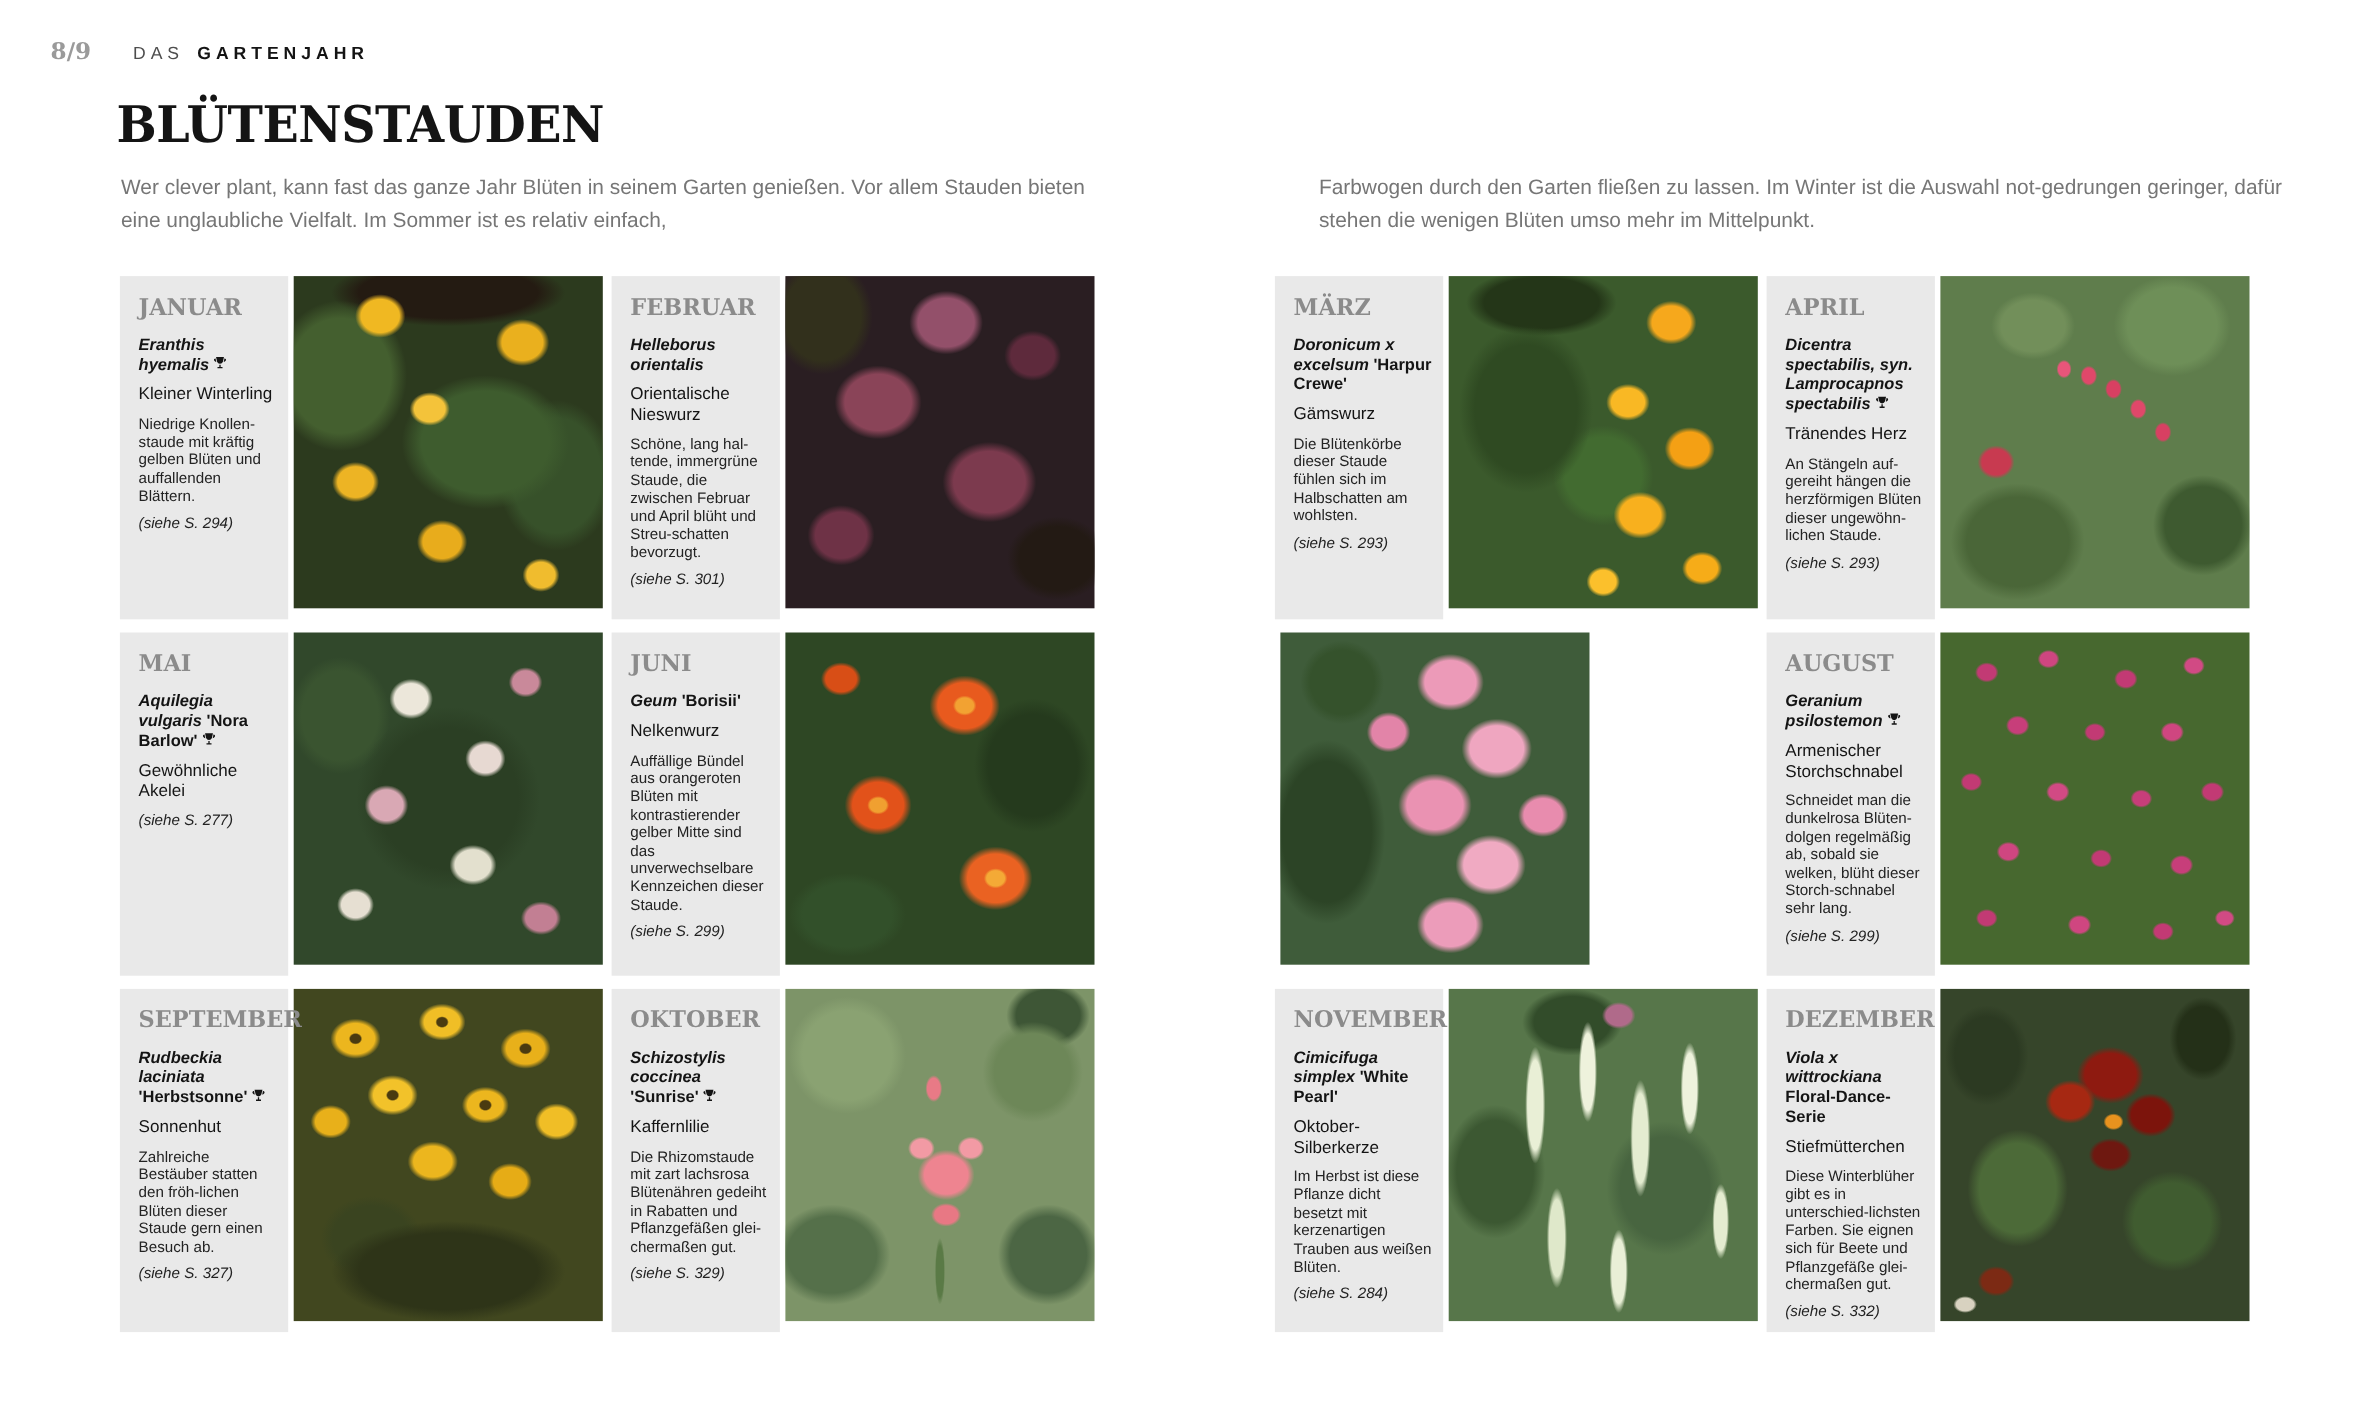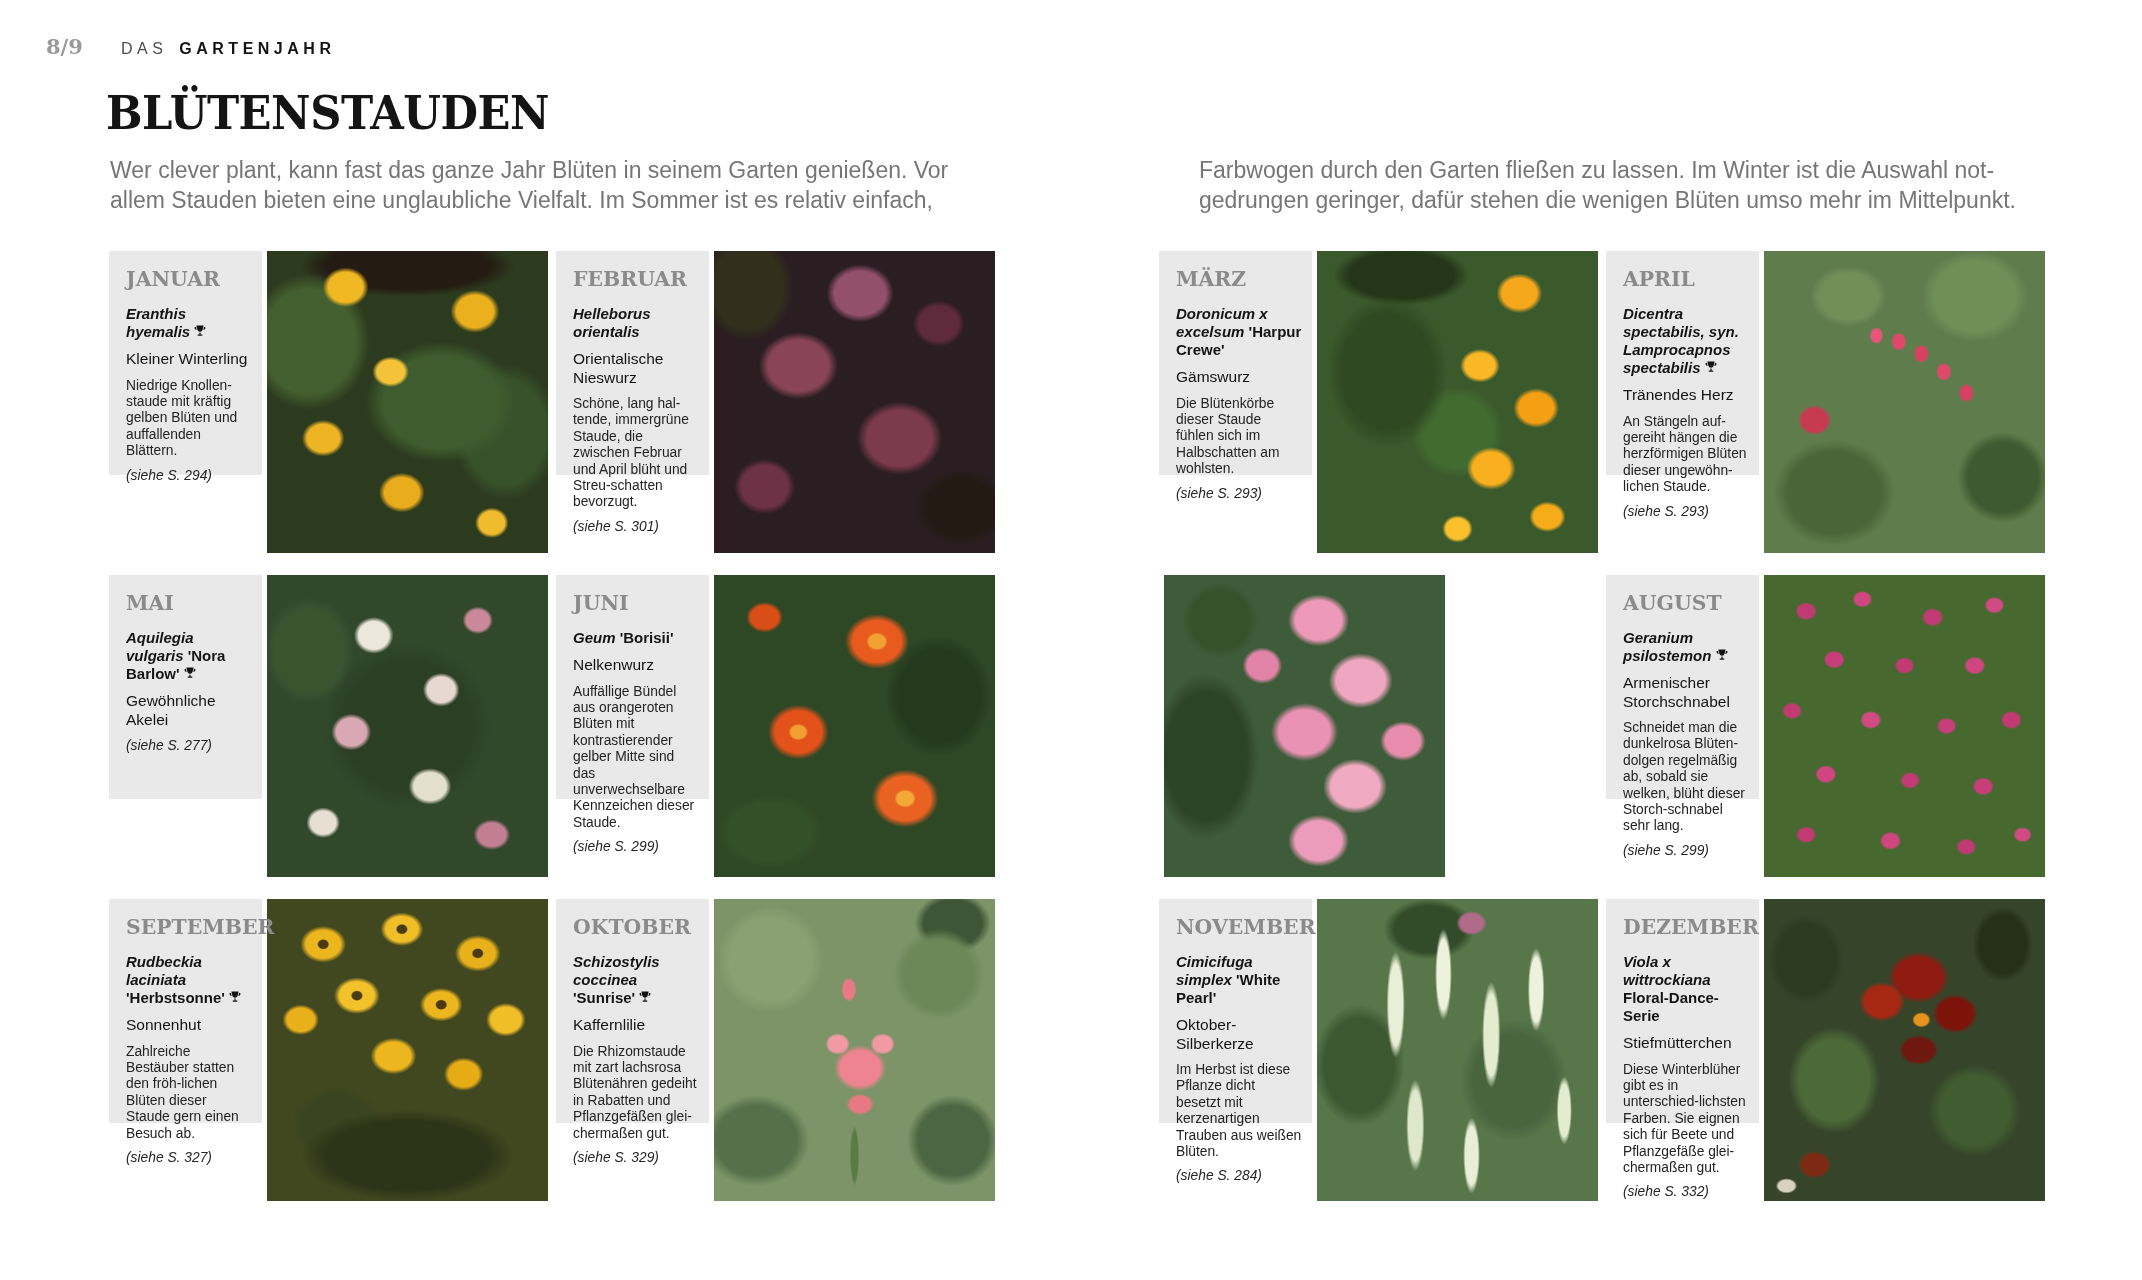--- a/index.html
+++ b/index.html
@@ -9,31 +9,31 @@
   }
   .hdr{position:absolute;left:46px;top:34px;display:flex;align-items:baseline;}
   .pnum{font-family:"DejaVu Serif",serif;font-weight:700;font-size:21px;color:#9a9a9a;}
   .sec{margin-left:38px;font-size:16px;letter-spacing:4.5px;color:#4d4d4d;}
   .secb{margin-left:12px;font-size:16px;letter-spacing:4.5px;color:#141414;font-weight:700;}
   h1.title{
     position:absolute;left:106px;top:86px;margin:0;
     font-family:"DejaVu Serif",serif;font-weight:700;font-size:46px;
     color:#141414;letter-spacing:-0.5px;transform:scaleX(.94);transform-origin:left;
   }
-  p.intro{position:absolute;top:156px;margin:0;font-size:23px;line-height:29.5px;color:#767676;}
+  p.intro{position:absolute;top:156px;margin:0;font-size:19px;line-height:29.5px;color:#767676;}
   p.intro.l{left:110px;width:880px;}
   p.intro.r{left:1199px;width:890px;}
   .grid{position:absolute;left:109px;top:251px;}
   .row{display:flex;}
   .row + .row{margin-top:22px;}
   .row:last-child{}
   .cell{display:flex;width:439px;height:302px;margin-left:8px;}
   .row .cell:first-child{margin-left:0;}
   .cell.gut{margin-left:164px;}
-  .panel{width:153px;height:224px;background:#e9e9e9;padding:15px 10px 0 17px;box-sizing:border-box;}
+  .panel{width:153px;height:312px;background:#e9e9e9;padding:15px 10px 0 17px;box-sizing:border-box;}
   .photo{width:281px;height:302px;margin-left:5px;background:#4a5a3a;}
   .mtitle{
     margin:0 0 14px;font-family:"DejaVu Serif",serif;font-weight:700;
     font-size:21px;color:#8b8b8b;letter-spacing:0;white-space:nowrap;
     transform:scaleX(.97);transform-origin:left;
   }
   .bot{margin:0 0 9px;font-weight:700;font-style:italic;font-size:15px;line-height:18px;color:#141414;}
   .bot .cv{font-style:normal;}
   .agm{width:12px;height:14px;fill:#141414;display:inline-block;vertical-align:-1px;}
   .common{margin:0 0 9px;font-size:15.5px;line-height:18.5px;color:#141414;}

